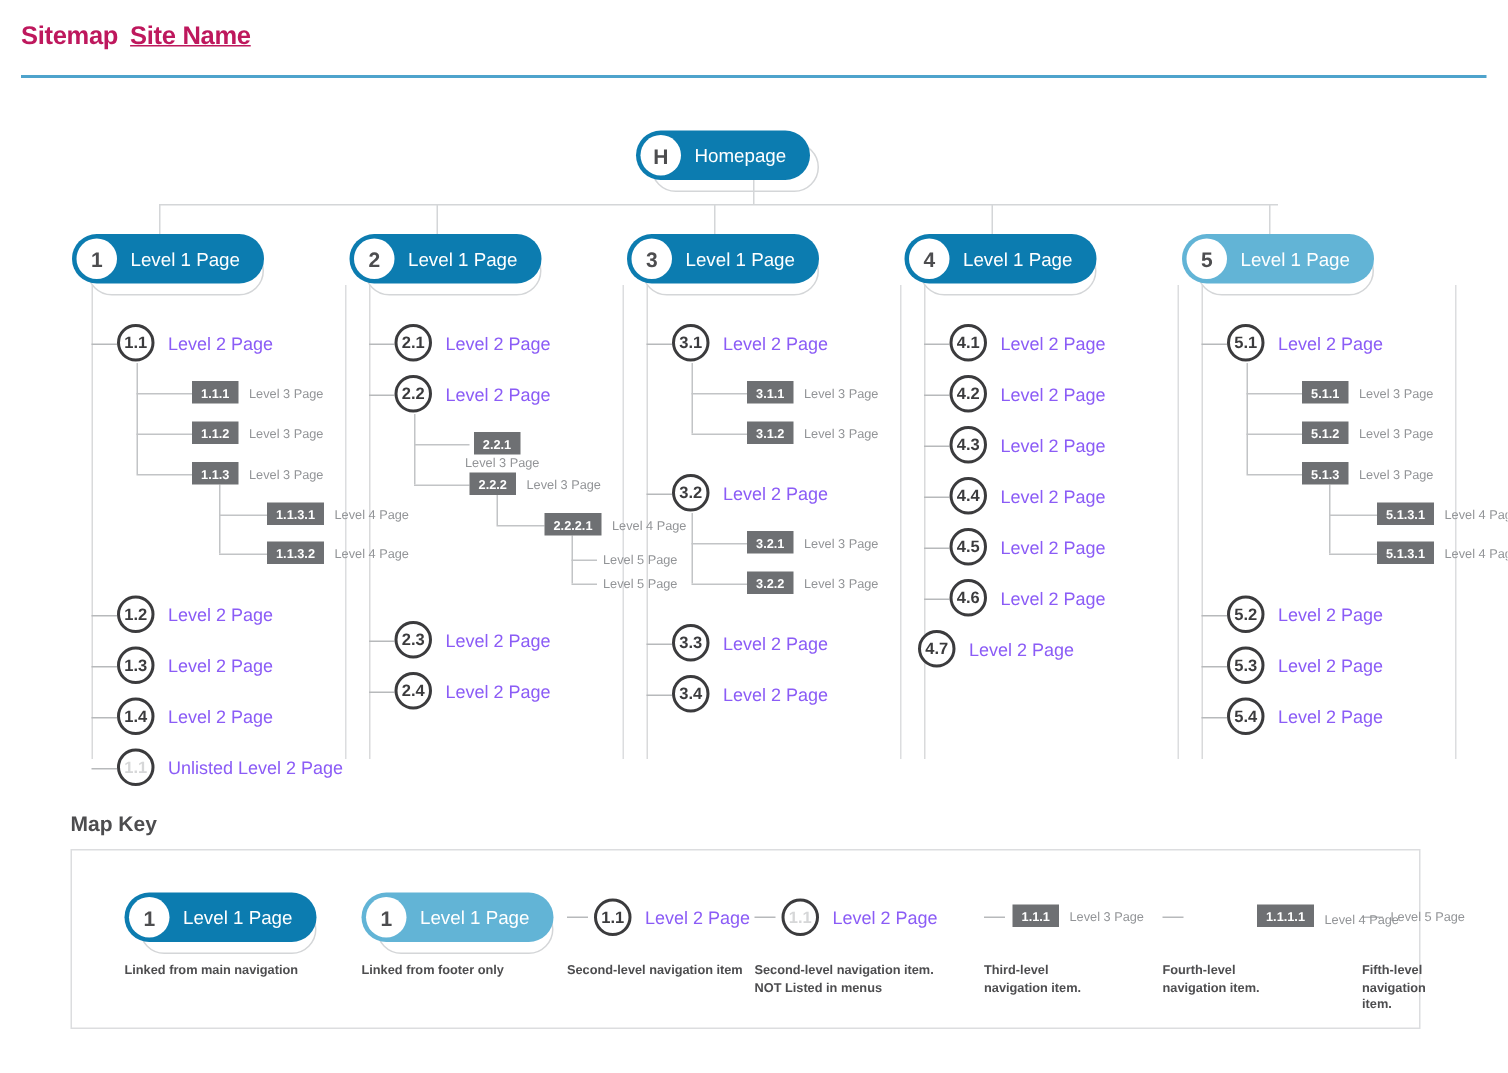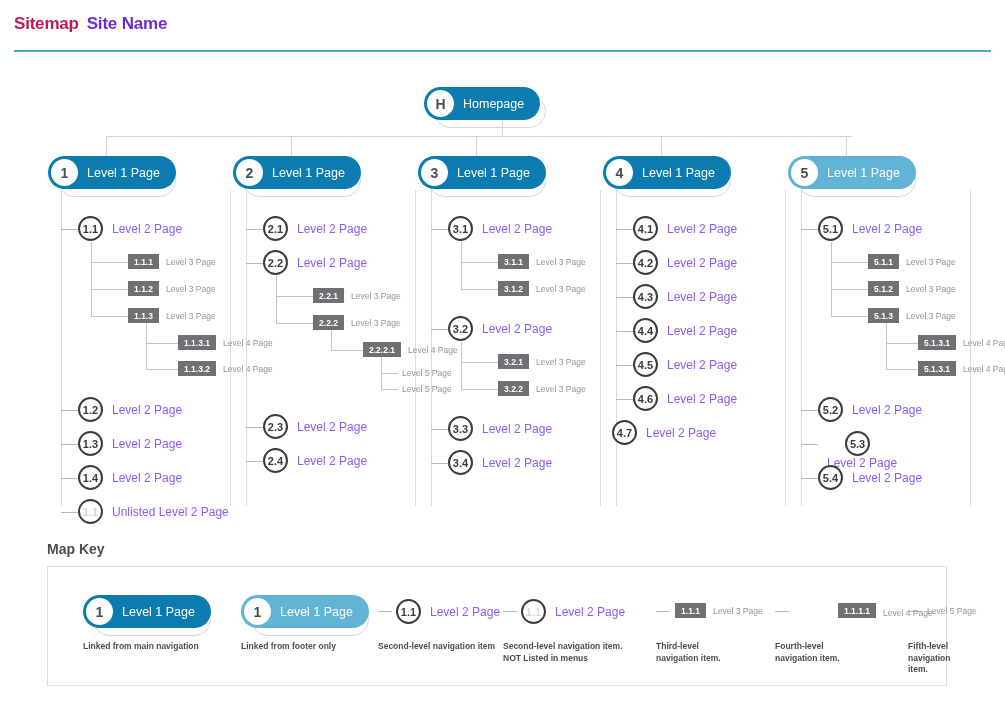--- a/index.html
+++ b/index.html
@@ -15,21 +15,21 @@
 
   
   #header {
     position:absolute; left:0; top:0; width:1005px; height:56px;
   }
   #header-title-wrap {
     position:absolute; left:14px; top:14px;
     font-size:17px; font-weight:600; letter-spacing:-0.2px;
   }
   #sitemap-word { color:#be185d; }
-  #site-name-word { color:#6d28d9; margin-left:8px; }
+  #site-name-word { color:#be185d; margin-left:8px;text-decoration:underline; }
 
   #logo-wrap {
     position:absolute; right:14px; top:11px;
     display:flex; align-items:center;
   }
   #logo-mark { position:relative; width:62px; height:27px; margin-right:7px; }
   #logo-mark .c { position:absolute; top:2px; width:23px; height:23px; border-radius:50%; }
   #logo-mark .c1 { left:0;  background:#e6e7e8; }
   #logo-mark .c3 { left:25px; background:#e6e7e8; }
   #logo-mark .c2 { left:13px; background:#808285; }
@@ -224,21 +224,21 @@
     <div class="n2" style="left: 263px; top: 160px;">
       <div class="ring">2.1</div>
       <div class="lbl">Level 2 Page</div>
     </div>
     <div class="stub" style="left: 246px; top: 207px; width: 17px;"></div>
     <div class="n2" style="left: 263px; top: 194px;">
       <div class="ring">2.2</div>
       <div class="lbl">Level 2 Page</div>
     </div>
     <div class="sh" style="left: 276px; top: 240px; width: 37px;"></div>
-    <div class="nbox" style="left: 313px; top: 232px;">
+    <div class="nbox" style="left: 303px; top: 232px; flex-direction: column;">
       <div class="chip">2.2.1</div>
       <div class="lbl">Level 3 Page</div>
     </div>
     <div class="sh" style="left: 276px; top: 267px; width: 37px;"></div>
     <div class="nbox" style="left: 313px; top: 259px;">
       <div class="chip">2.2.2</div>
       <div class="lbl">Level 3 Page</div>
     </div>
     <div class="sh" style="left: 331px; top: 294px; width: 32px;"></div>
     <div class="nbox l4" style="left: 363px; top: 286px;">
@@ -394,21 +394,21 @@
       <div class="lbl">Level 4 Page</div>
     </div>
     <div class="sv" style="left: 886px; top: 267px; height: 46px;"></div>
     <div class="sv" style="left: 831px; top: 186px; height: 74px;"></div>
     <div class="stub" style="left: 801px; top: 354px; width: 17px;"></div>
     <div class="n2" style="left: 818px; top: 341px;">
       <div class="ring">5.2</div>
       <div class="lbl">Level 2 Page</div>
     </div>
     <div class="stub" style="left: 801px; top: 388px; width: 17px;"></div>
-    <div class="n2" style="left: 818px; top: 375px; flex-direction: column;">
+    <div class="n2" style="left: 818px; top: 375px;">
       <div class="ring">5.3</div>
       <div class="lbl">Level 2 Page</div>
     </div>
     <div class="stub" style="left: 801px; top: 422px; width: 17px;"></div>
     <div class="n2" style="left: 818px; top: 409px;">
       <div class="ring">5.4</div>
       <div class="lbl">Level 2 Page</div>
     </div>
   </div>
 

